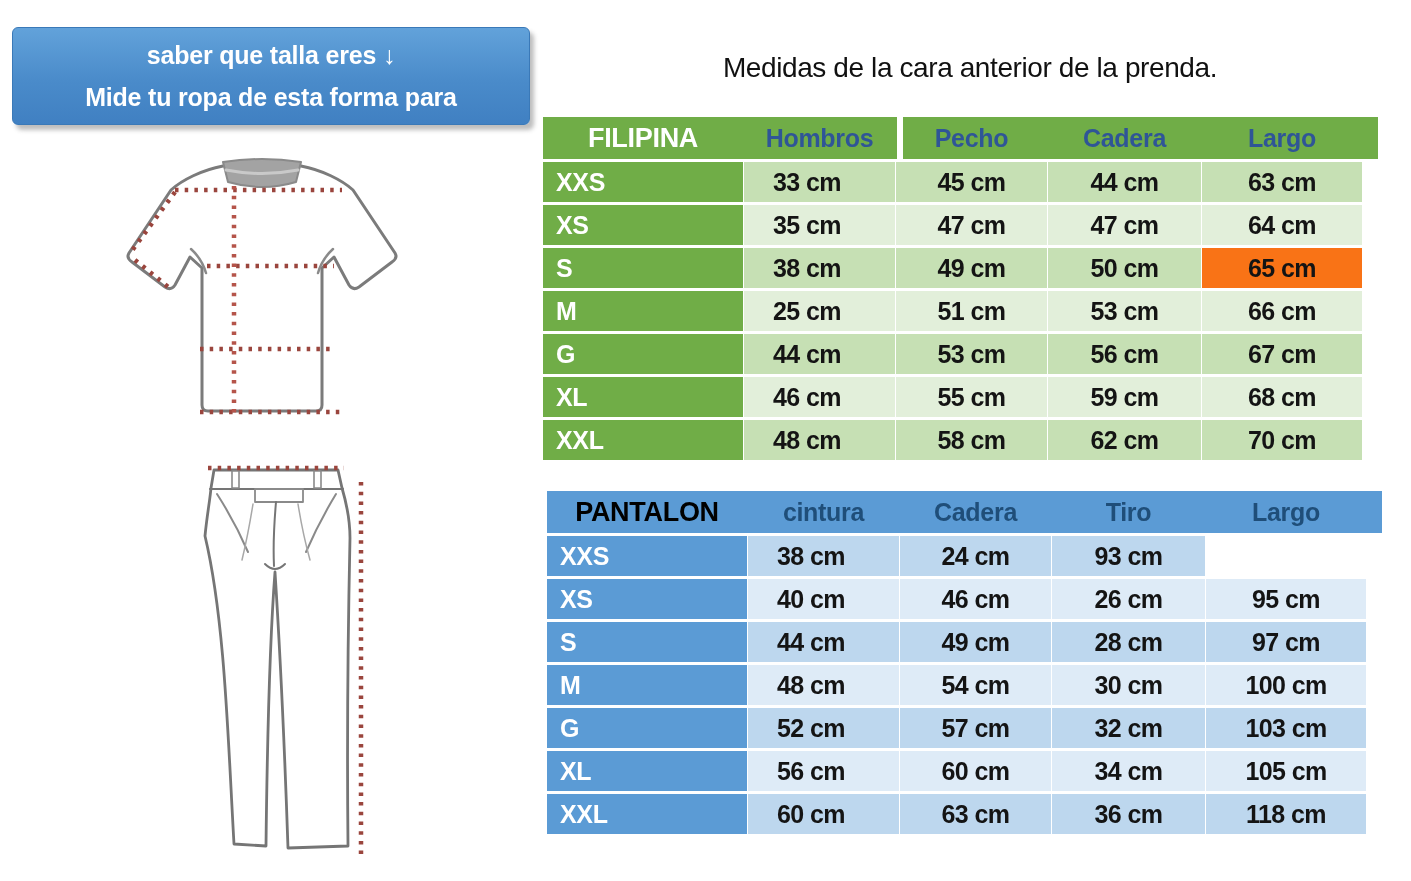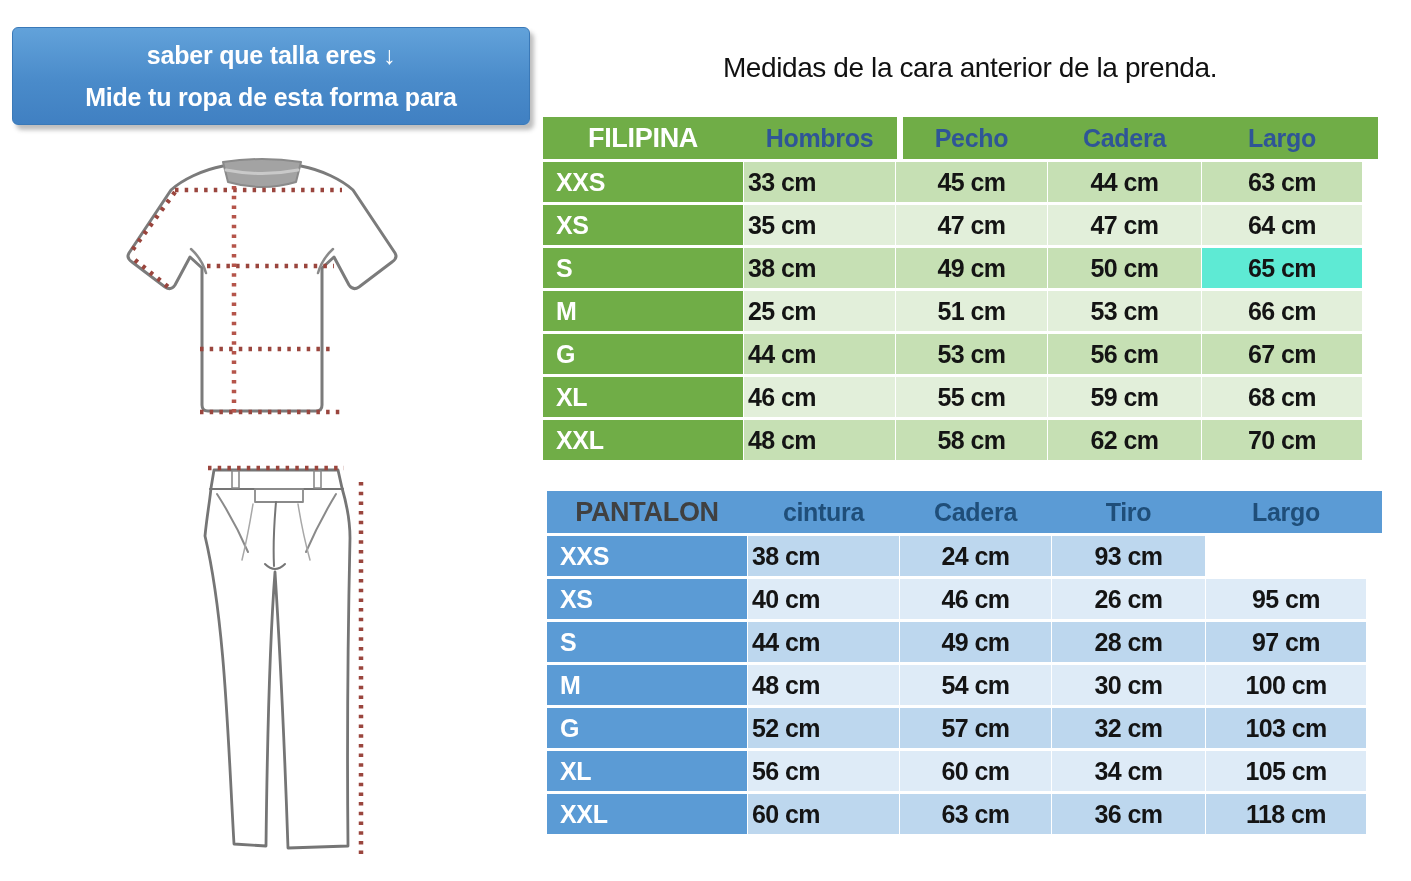--- a/index.html
+++ b/index.html
@@ -36,21 +36,21 @@
   .st-stripe{position:absolute;left:354px;top:0;width:6px;height:100%;background:#ffffff;}
   .st-row{height:40px;margin-bottom:3px;}
   .st-label{
     color:#ffffff;font-weight:bold;font-size:25px;letter-spacing:-0.3px;
     display:flex;align-items:center;padding-left:13px;box-sizing:border-box;
   }
   .st-val{
     font-size:25px;font-weight:700;color:#141414;letter-spacing:-0.6px;
     display:flex;align-items:center;justify-content:center;
   }
-  .st-val-left{justify-content:flex-start;padding-left:4px;box-sizing:border-box;}
+  .st-val-left{justify-content:flex-start;padding-left:29px;box-sizing:border-box;}
   
   .illus{position:absolute;}
   #shirt-svg{left:122px;top:157px;}
   #pants-svg{left:198px;top:460px;}
 </style>
 </head>
 <body>
 
 <div class="page">
 
@@ -155,21 +155,21 @@
         <div class="st-val st-val-left" style="background: rgb(226, 239, 218);">35 cm</div>
         <div class="st-val" style="background: rgb(226, 239, 218);">47 cm</div>
         <div class="st-val" style="background: rgb(226, 239, 218);">47 cm</div>
         <div class="st-val" style="background: rgb(226, 239, 218);">64 cm</div>
       </div>
       <div class="st-grid st-row">
         <div class="st-label" style="background: rgb(112, 173, 71);">S</div>
         <div class="st-val st-val-left" style="background: rgb(198, 224, 180);">38 cm</div>
         <div class="st-val" style="background: rgb(198, 224, 180);">49 cm</div>
         <div class="st-val" style="background: rgb(198, 224, 180);">50 cm</div>
-        <div class="st-val" style="background: #5eead4;">65 cm</div>
+        <div class="st-val" style="background: #f97316;">65 cm</div>
       </div>
       <div class="st-grid st-row">
         <div class="st-label" style="background: rgb(112, 173, 71);">M</div>
         <div class="st-val st-val-left" style="background: rgb(226, 239, 218);">25 cm</div>
         <div class="st-val" style="background: rgb(226, 239, 218);">51 cm</div>
         <div class="st-val" style="background: rgb(226, 239, 218);">53 cm</div>
         <div class="st-val" style="background: rgb(226, 239, 218);">66 cm</div>
       </div>
       <div class="st-grid st-row">
         <div class="st-label" style="background: rgb(112, 173, 71);">G</div>
@@ -190,21 +190,21 @@
         <div class="st-val st-val-left" style="background: rgb(198, 224, 180);">48 cm</div>
         <div class="st-val" style="background: rgb(198, 224, 180);">58 cm</div>
         <div class="st-val" style="background: rgb(198, 224, 180);">62 cm</div>
         <div class="st-val" style="background: rgb(198, 224, 180);">70 cm</div>
       </div>
     </div>
 
   <div id="table-pantalon" class="size-table">
       <div class="st-header" style="background: rgb(91, 155, 213);">
         <div class="st-grid st-headgrid">
-          <div class="st-hname" style="color: #404040;">PANTALON</div>
+          <div class="st-hname" style="color: #000000;">PANTALON</div>
           <div class="st-hcol" style="color: rgb(31, 78, 121);">cintura</div>
           <div class="st-hcol" style="color: rgb(31, 78, 121);">Cadera</div>
           <div class="st-hcol" style="color: rgb(31, 78, 121);">Tiro</div>
           <div class="st-hcol" style="color: rgb(31, 78, 121);">Largo</div>
         </div>
       </div>
       <div class="st-grid st-row">
         <div class="st-label" style="background: rgb(91, 155, 213);">XXS</div>
         <div class="st-val st-val-left" style="background: rgb(189, 215, 238);">38 cm</div>
         <div class="st-val" style="background: rgb(189, 215, 238);">24 cm</div>

